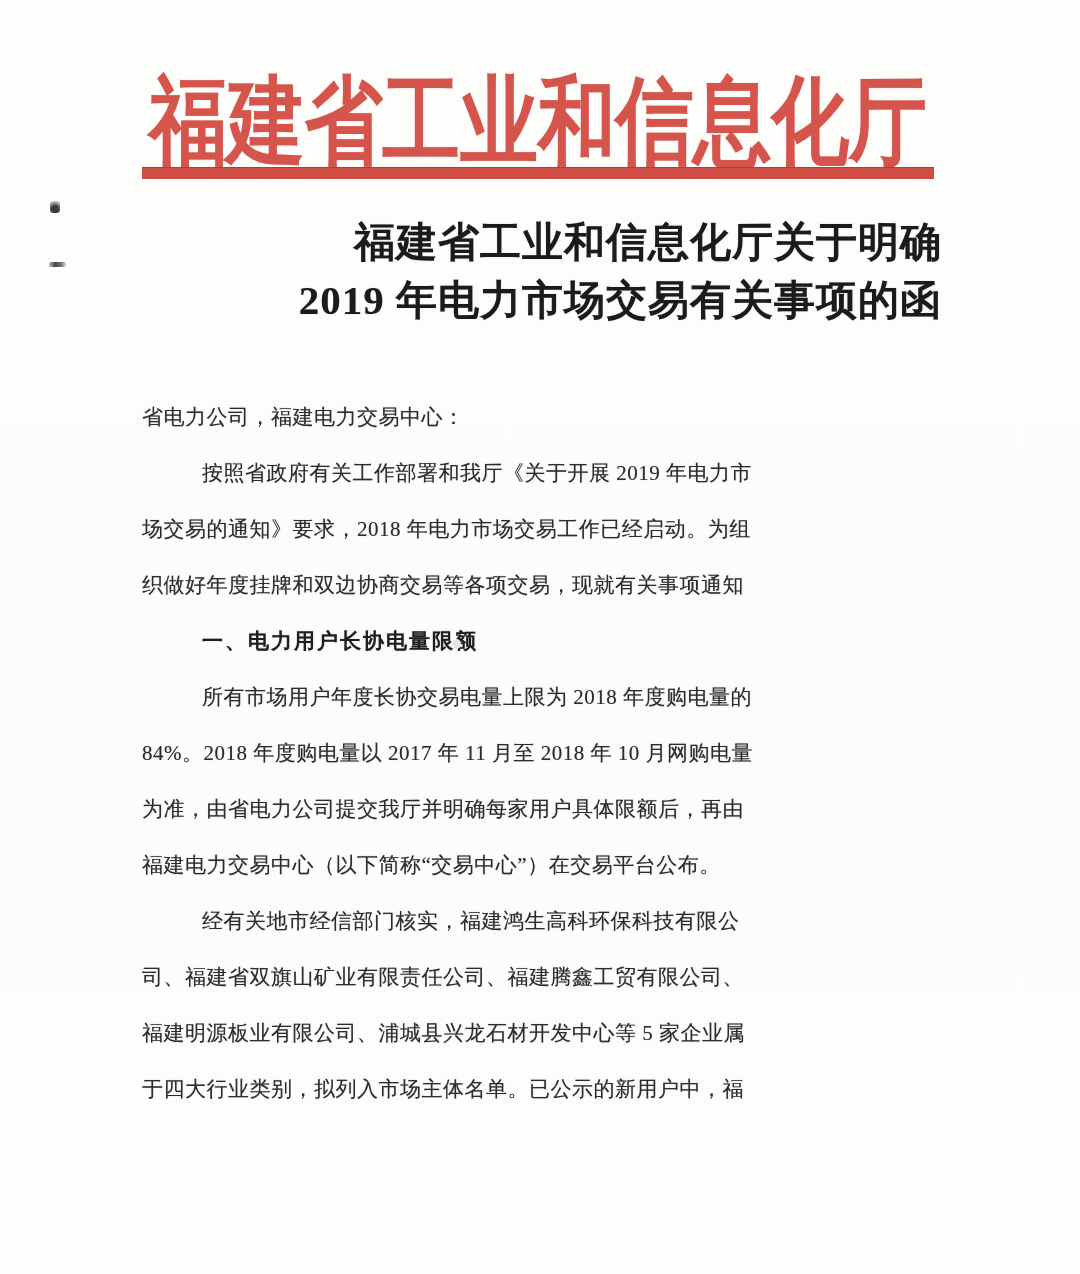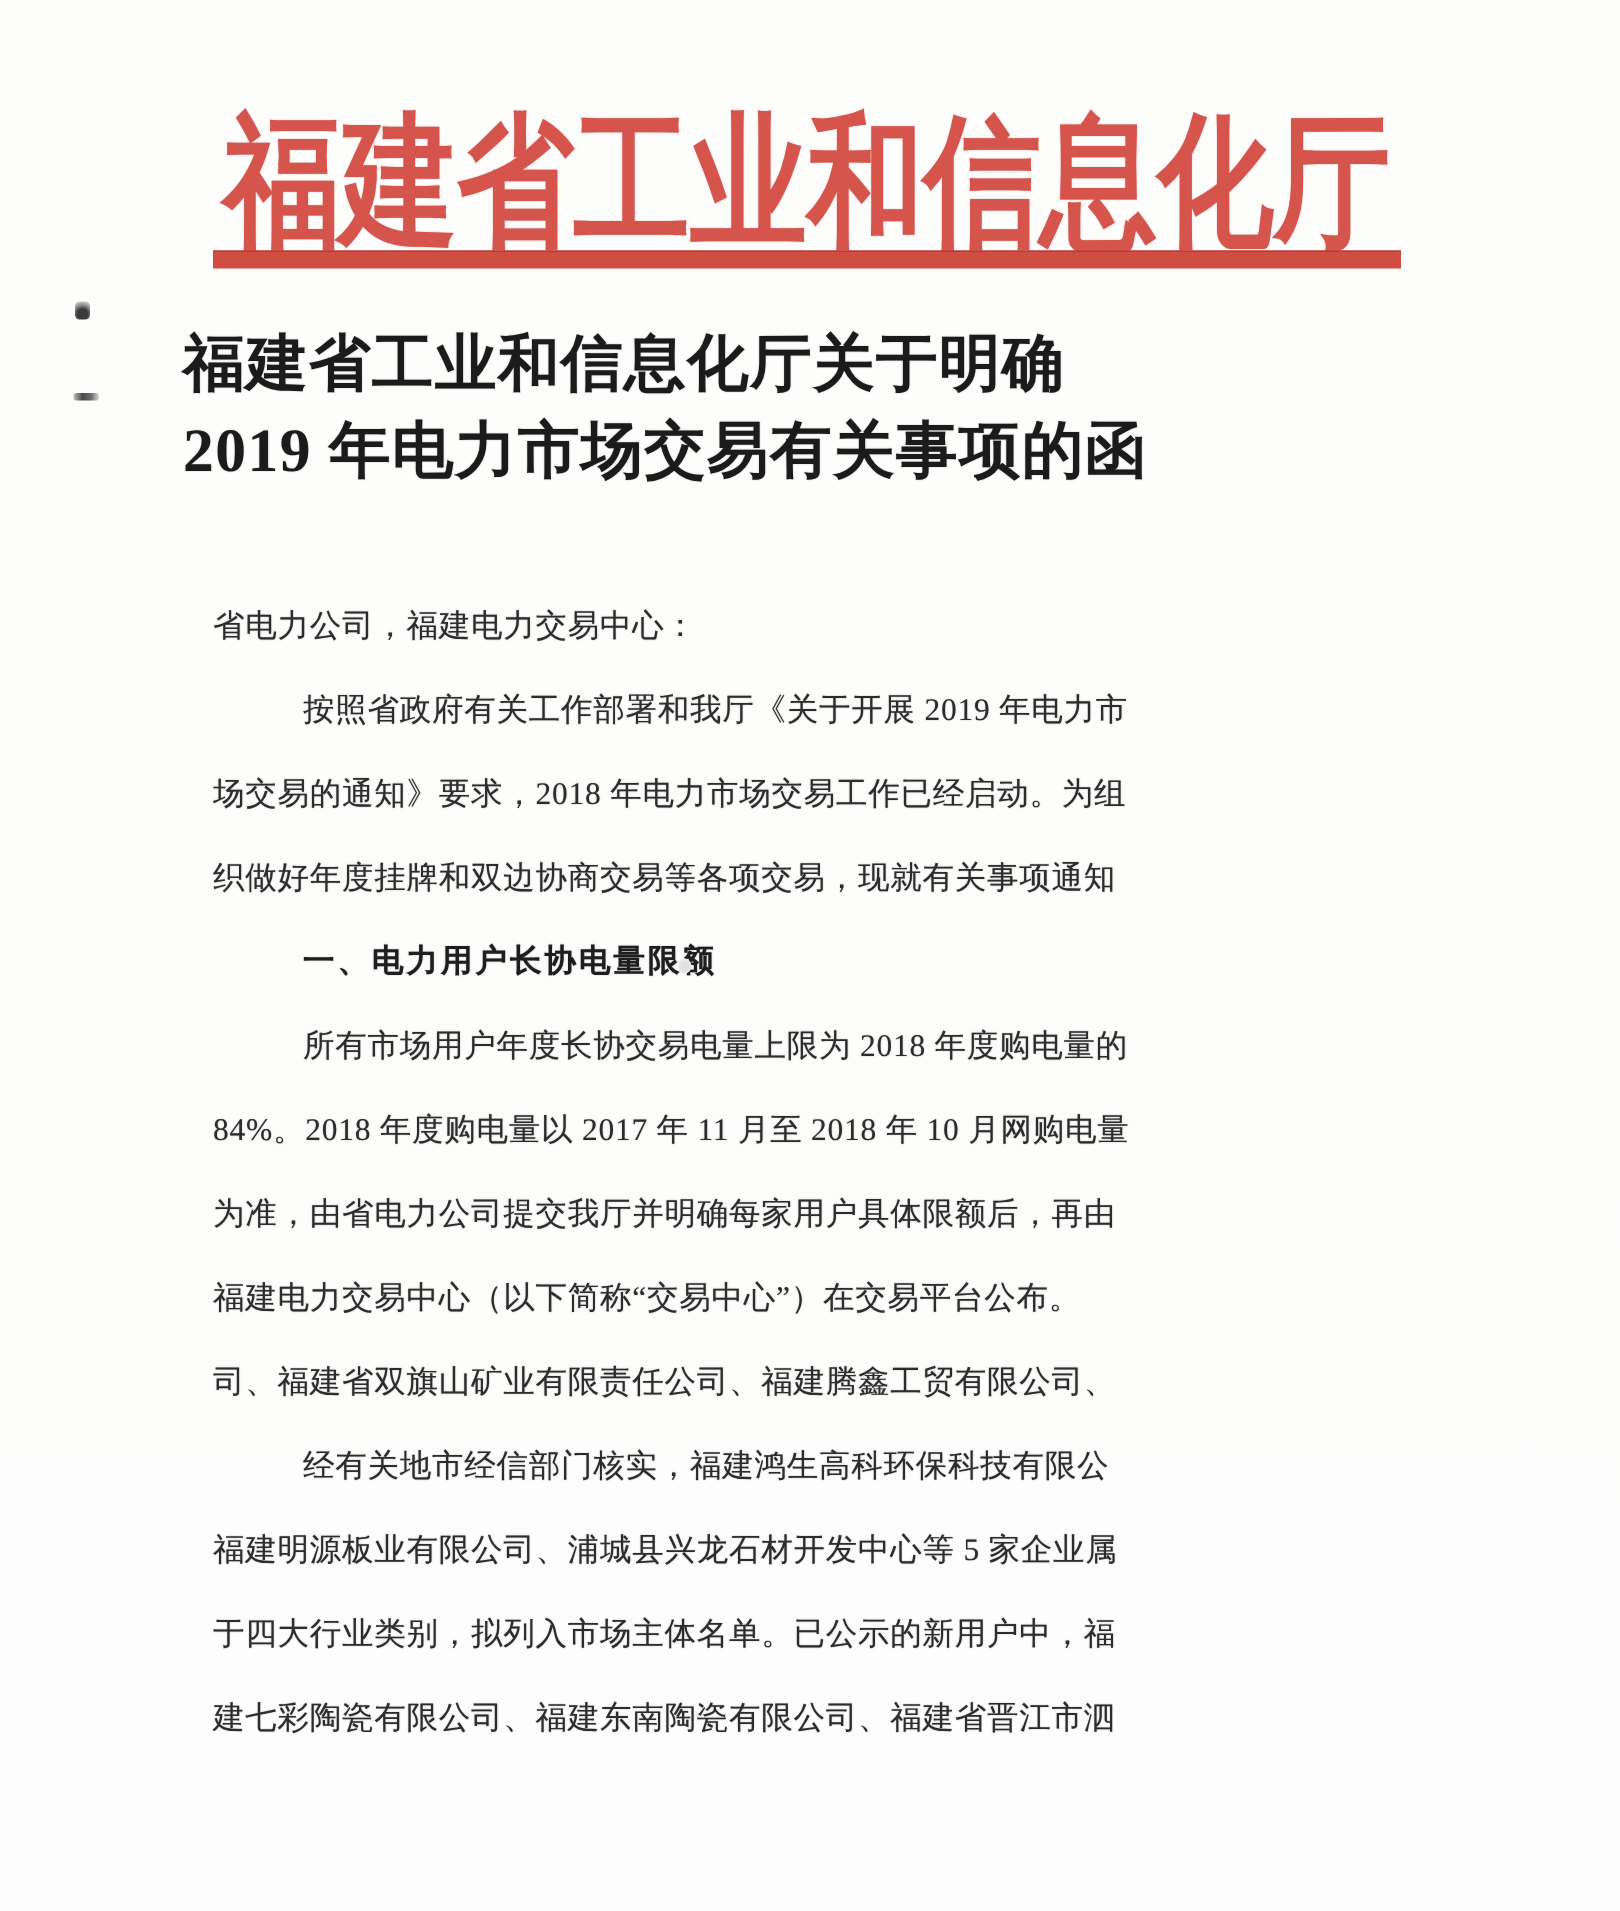--- a/index.html
+++ b/index.html
@@ -47,21 +47,21 @@
     background: #cf4d43;
     border-top: 1px solid #b63c33;
   }
 
   
   .doc-title {
     position: absolute;
     left: 122px;
     top: 221px;
     width: 820px;
-    text-align: left;
+    text-align: right;
     color: #1b1b1b;
   }
   .title-line {
     font-family: "Liberation Serif", "DejaVu Serif", serif;
     font-weight: 700;
     font-size: 41px;
     line-height: 42px;
     letter-spacing: 1px;
     white-space: nowrap;
     text-shadow: 0 0 1px rgba(0,0,0,0.35);
@@ -145,24 +145,23 @@
   <div class="doc-body">
     <div class="bline">省电力公司，福建电力交易中心：</div>
     <div class="bline indent">按照省政府有关工作部署和我厅《关于开展 2019 年电力市</div>
     <div class="bline">场交易的通知》要求，2018 年电力市场交易工作已经启动。为组</div>
     <div class="bline">织做好年度挂牌和双边协商交易等各项交易，现就有关事项通知</div>
     <div class="bline indent heading">一、电力用户长协电量限额</div>
     <div class="bline indent">所有市场用户年度长协交易电量上限为 2018 年度购电量的</div>
     <div class="bline">84%。2018 年度购电量以 2017 年 11 月至 2018 年 10 月网购电量</div>
     <div class="bline">为准，由省电力公司提交我厅并明确每家用户具体限额后，再由</div>
     <div class="bline">福建电力交易中心（以下简称“交易中心”）在交易平台公布。</div>
+    <div class="bline indent">经有关地市经信部门核实，福建鸿生高科环保科技有限公</div>
     <div class="bline">司、福建省双旗山矿业有限责任公司、福建腾鑫工贸有限公司、</div>
-    <div class="bline indent">经有关地市经信部门核实，福建鸿生高科环保科技有限公</div>
     <div class="bline">福建明源板业有限公司、浦城县兴龙石材开发中心等 5 家企业属</div>
     <div class="bline">于四大行业类别，拟列入市场主体名单。已公示的新用户中，福</div>
-    <div class="bline">建七彩陶瓷有限公司、福建东南陶瓷有限公司、福建省晋江市泗</div>
   </div>
 
   <div class="speck speck-1"></div>
   <div class="speck speck-2"></div>
   <div class="speck speck-3"></div>
 
 </div>
 
 </body></html>

